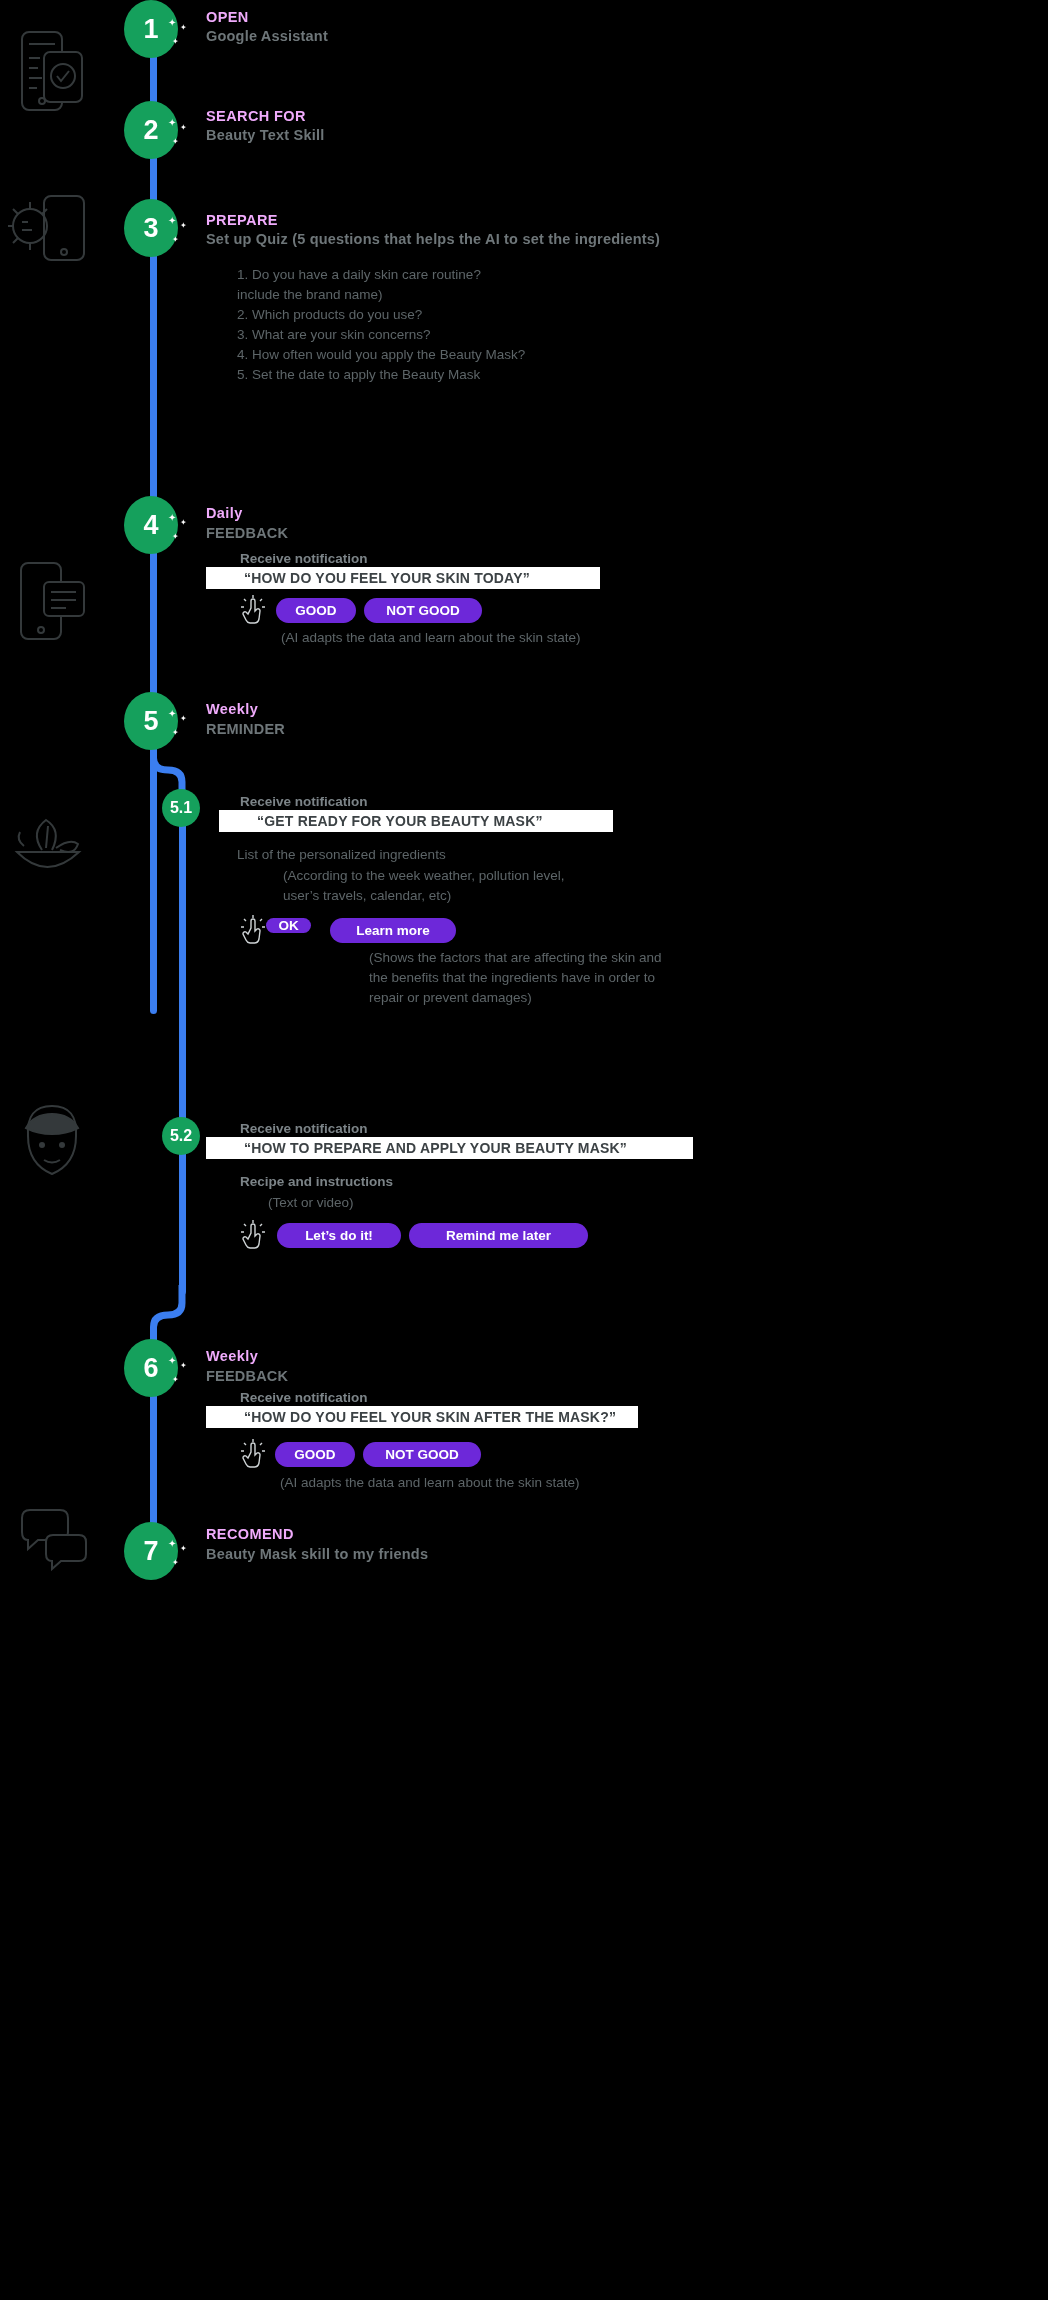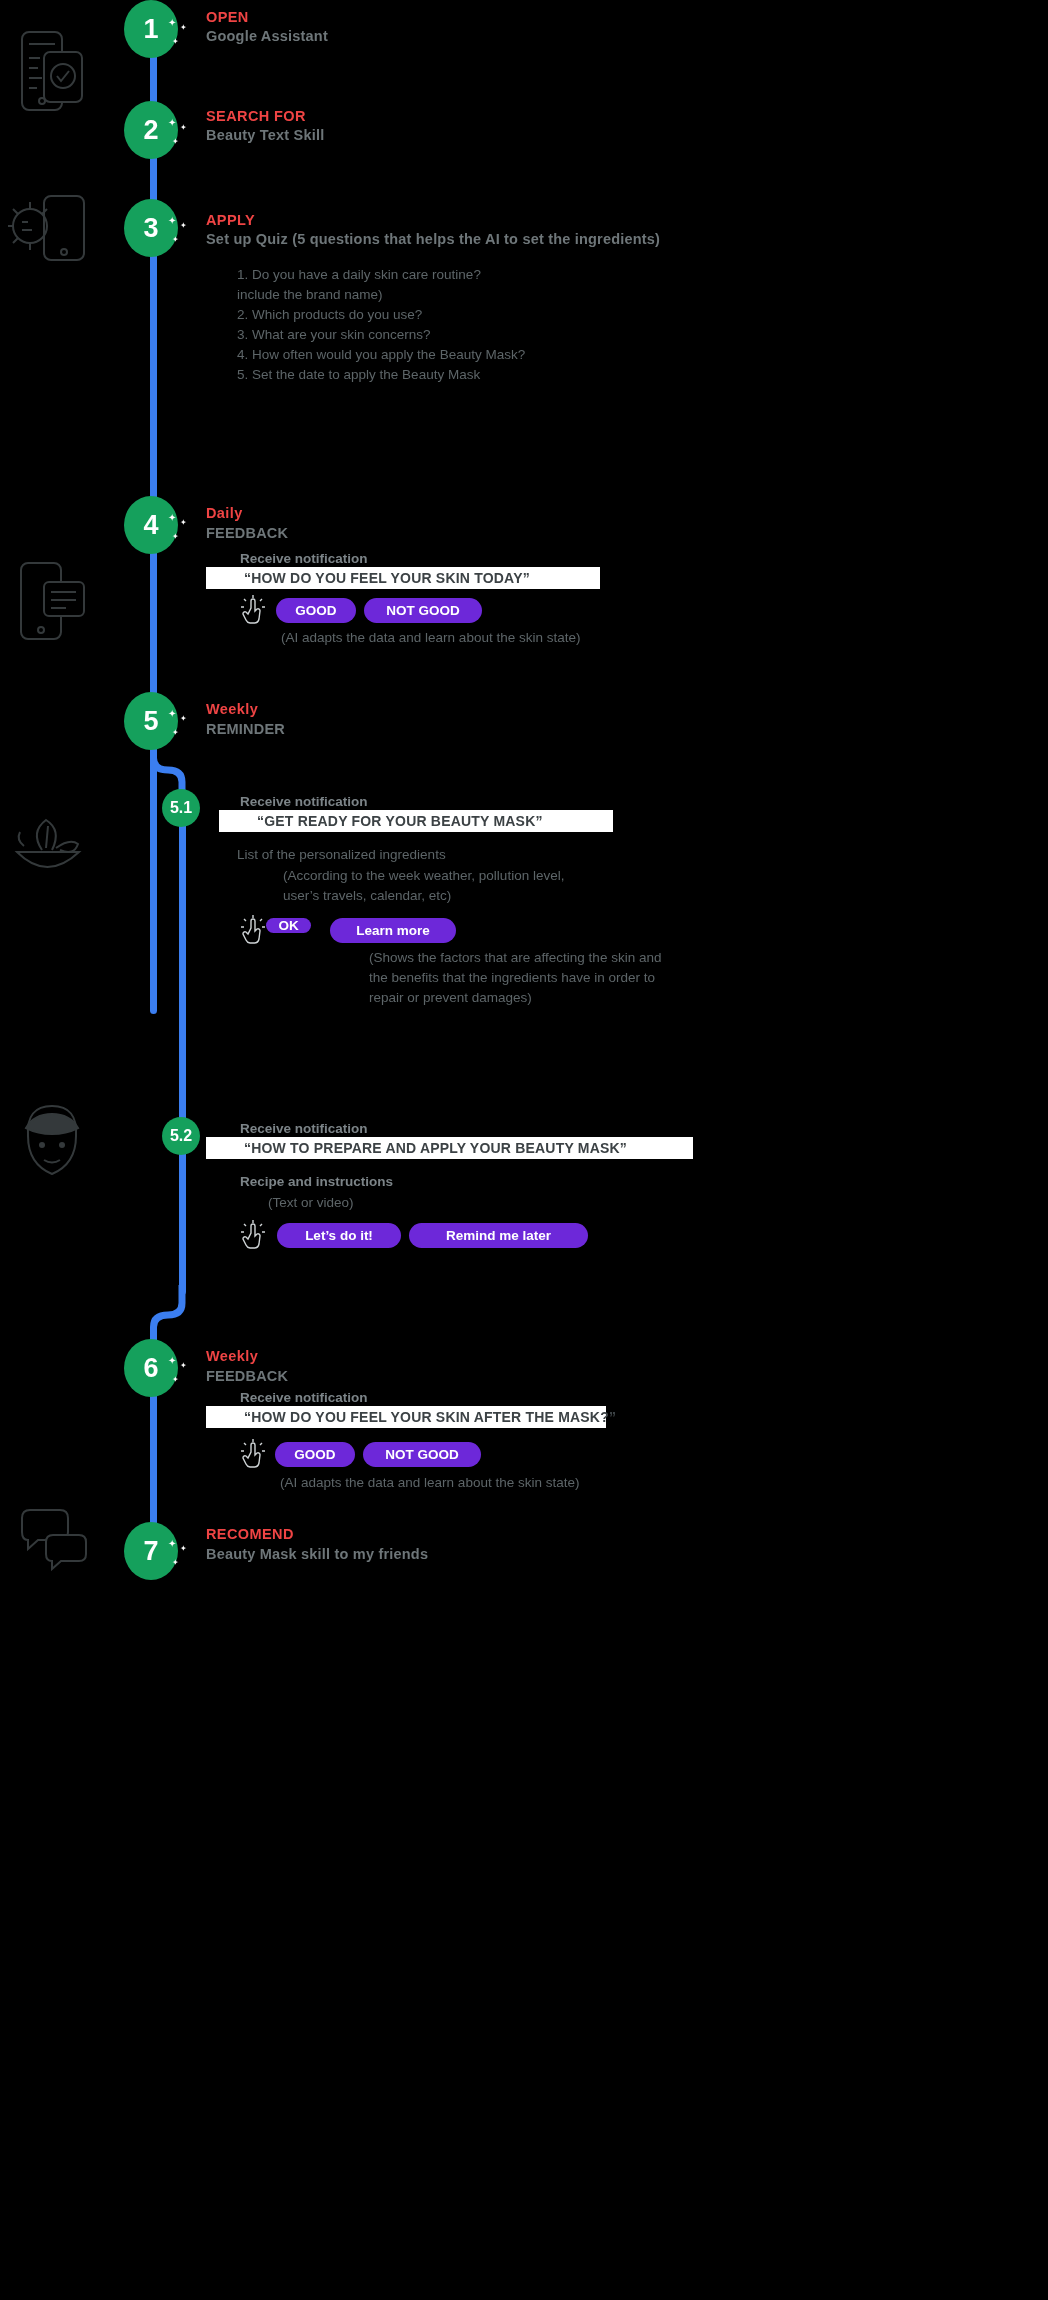--- a/index.html
+++ b/index.html
@@ -50,21 +50,21 @@
     color: #ffffff;
     line-height: 1;
     z-index: 7;
     pointer-events: none;
     font-family: "DejaVu Sans", sans-serif;
   }
 
   
   .label-kicker {
     position: absolute;
-    color: #ef4444;
+    color: #f0abfc;
     font-size: 14.5px;
     font-weight: bold;
     letter-spacing: .4px;
     white-space: nowrap;
   }
   .label-main {
     position: absolute;
     color: #6e7679;
     font-size: 14.5px;
     font-weight: bold;
@@ -234,21 +234,21 @@
 <span class="sparkle" style="left:172px; top:138px; font-size:8px;">✦</span>
 <div class="label-kicker" style="left:206px; top:108px;">SEARCH FOR</div>
 <div class="label-main" style="left:206px; top:127px;">Beauty Text Skill</div>
 
 <div class="node big" style="left:124px; top:199px;">
   <span>3</span>
 </div>
 <span class="sparkle" style="left:168px; top:216px; font-size:10px;">✦</span>
 <span class="sparkle" style="left:180px; top:222px; font-size:8px;">✦</span>
 <span class="sparkle" style="left:172px; top:236px; font-size:8px;">✦</span>
-<div class="label-kicker" style="left:206px; top:212px;">APPLY</div>
+<div class="label-kicker" style="left:206px; top:212px;">PREPARE</div>
 <div class="label-main" style="left:206px; top:231px;">Set up Quiz (5 questions that helps the AI to set the ingredients)</div>
 <div class="body-text" style="left:237px; top:265px;">1. Do you have a daily skin care routine?
 include the brand name)
 2. Which products do you use?
 3. What are your skin concerns?
 4. How often would you apply the Beauty Mask?
 5. Set the date to apply the Beauty Mask</div>
 
 <div class="node big" style="left:124px; top:496px;">
   <span>4</span>
@@ -323,21 +323,21 @@
 
 <div class="node big" style="left:124px; top:1339px;">
   <span>6</span>
 </div>
 <span class="sparkle" style="left:168px; top:1356px; font-size:10px;">✦</span>
 <span class="sparkle" style="left:180px; top:1362px; font-size:8px;">✦</span>
 <span class="sparkle" style="left:172px; top:1376px; font-size:8px;">✦</span>
 <div class="label-kicker" style="left:206px; top:1348px;">Weekly</div>
 <div class="label-main" style="left:206px; top:1368px;">FEEDBACK</div>
 <div class="sub-head" style="left:240px; top:1390px;">Receive notification</div>
-<div class="notif" style="left:206px; top:1406px; width:400px; height:22px;">
+<div class="notif" style="left:206px; top:1406px; width:432px; height:22px;">
   <span style="margin-left:32px;">“HOW DO YOU FEEL YOUR SKIN AFTER THE MASK?”</span>
 </div>
 <div class="tap-icon" style="left:240px; top:1439px;">
   <svg width="26" height="30" viewBox="0 0 26 30">
     <path d="M11 13 l0 -7 a2 2 0 0 1 4 0 l0 10 l2 -2 a2 2 0 0 1 3 2 l-1 8 a5 5 0 0 1 -5 4 l-4 0 a5 5 0 0 1 -4 -3 l-3 -6 a2 2 0 0 1 3 -2 l2 2 z" stroke="#cfd4d6" stroke-width="1.4" fill="none"></path>
     <path d="M13 3 l0 -3 M6 6 l-2 -2 M20 6 l2 -2 M4 12 l-3 0 M22 12 l3 0" stroke="#cfd4d6" stroke-width="1.4"></path>
   </svg>
 </div>
 <button class="pill" style="left:275px; top:1442px; width:80px; height:25px;">GOOD</button>
 <button class="pill" style="left:363px; top:1442px; width:118px; height:25px;">NOT GOOD</button>

